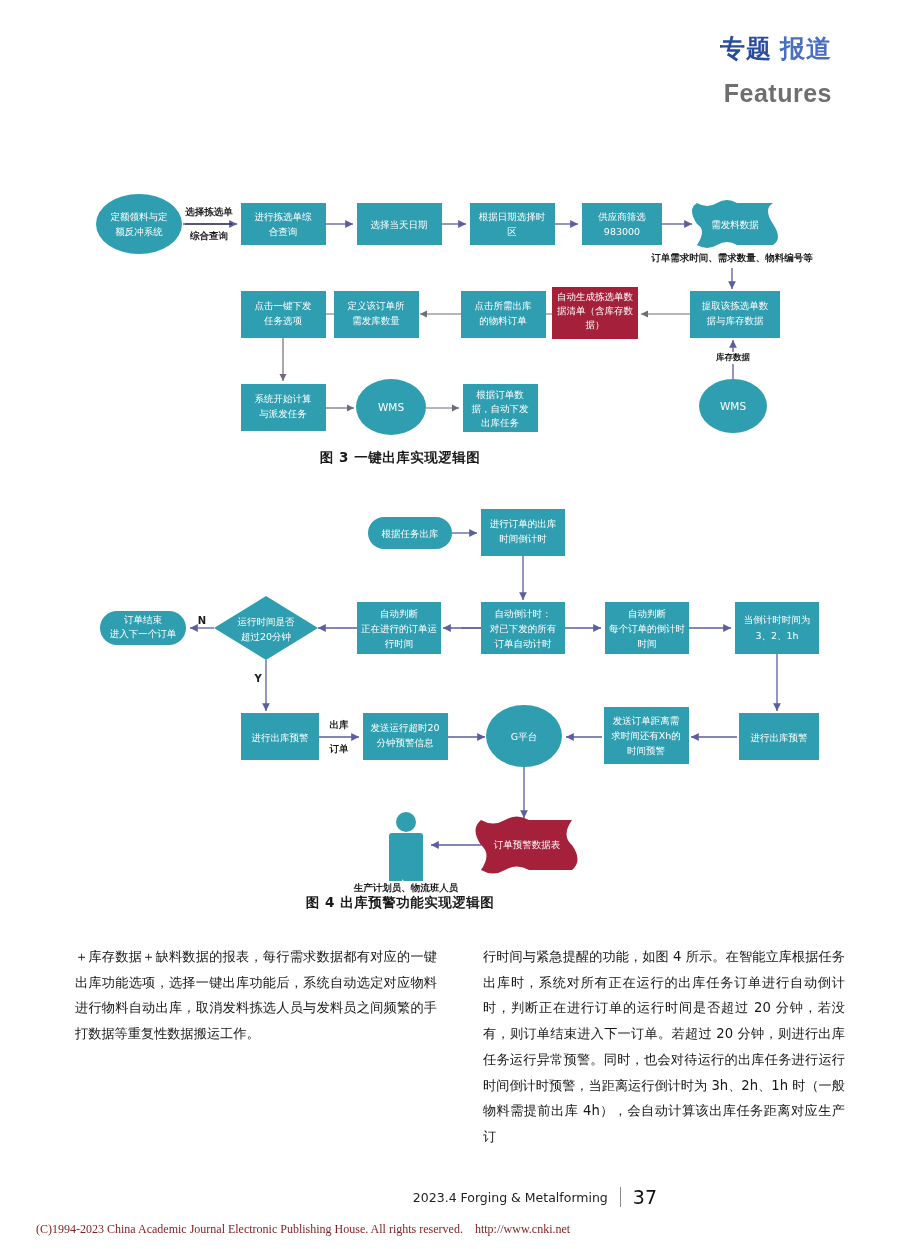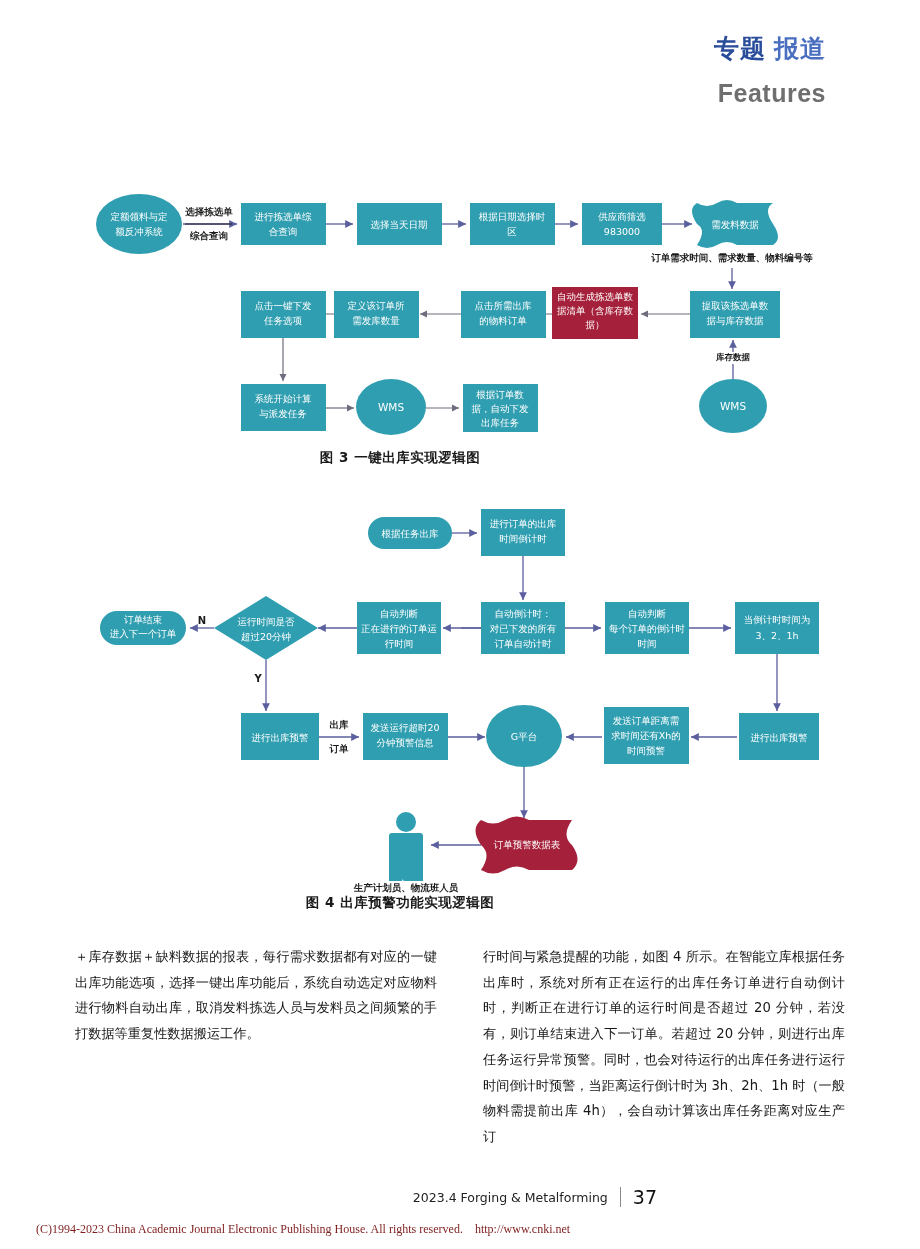--- a/index.html
+++ b/index.html
@@ -12,21 +12,21 @@
     height: 1249px;
     position: relative;
     font-family: "Liberation Sans", "DejaVu Sans", sans-serif;
     color: #000;
     overflow: hidden;
   }
 
   
   .hdr {
     position: absolute;
-    right: 94px;
+    right: 88px;
     top: 34px;
     text-align: right;
     line-height: 1.15;
   }
   .hdr-cn { font-size: 25px; font-weight: bold; letter-spacing: 1px; }
   .hdr-cn .a { color: #2a4d9b; }
   .hdr-cn .b { color: #4a6fc0; }
   .hdr-en {
     font-size: 25px; font-weight: bold; color: #6f6f6f;
     margin-top: 16px; letter-spacing: 0.5px;

